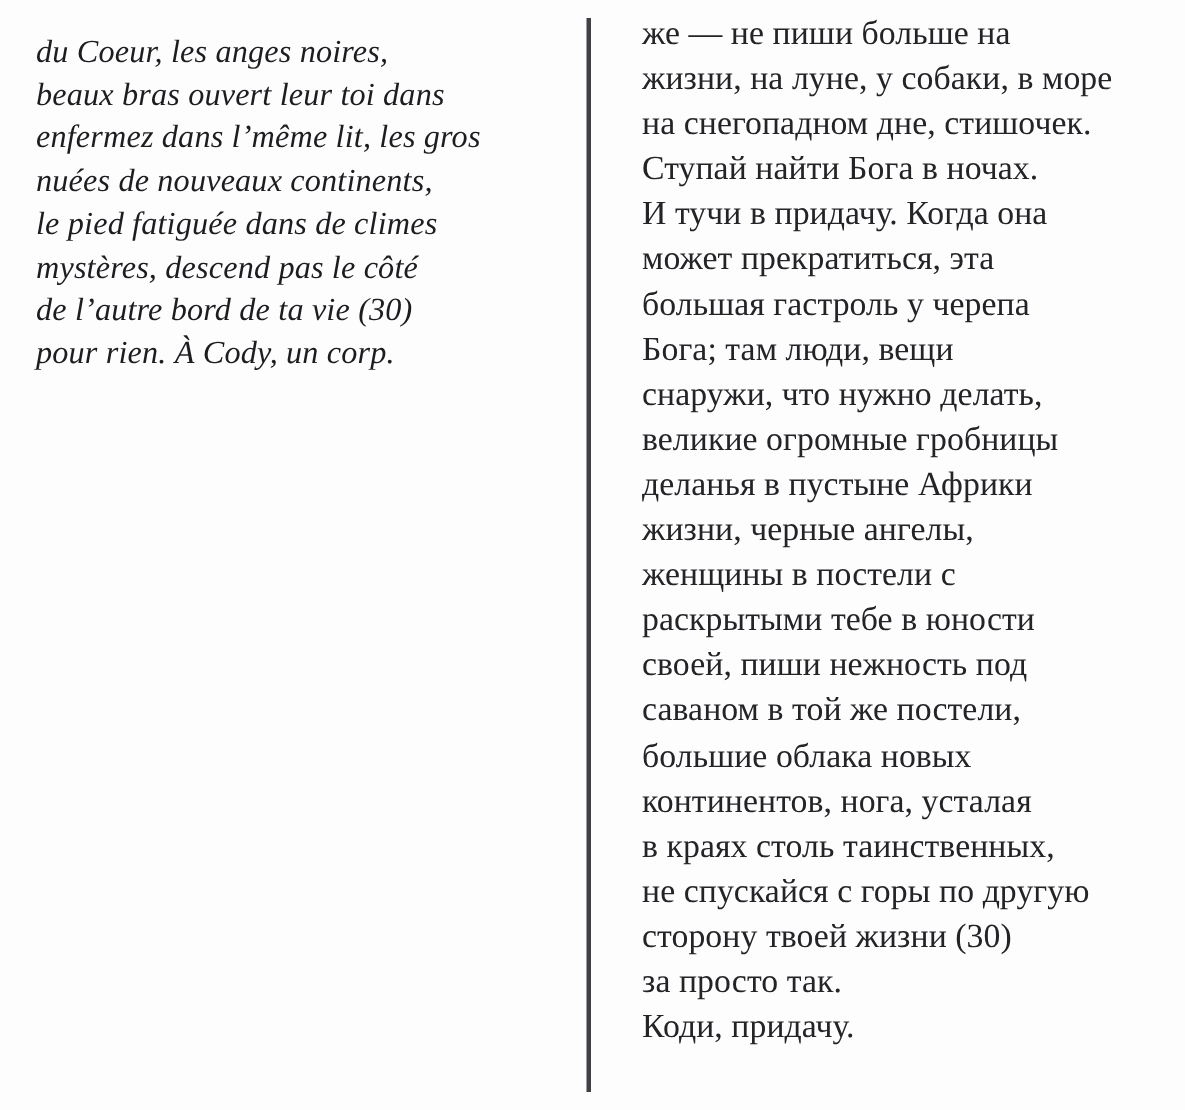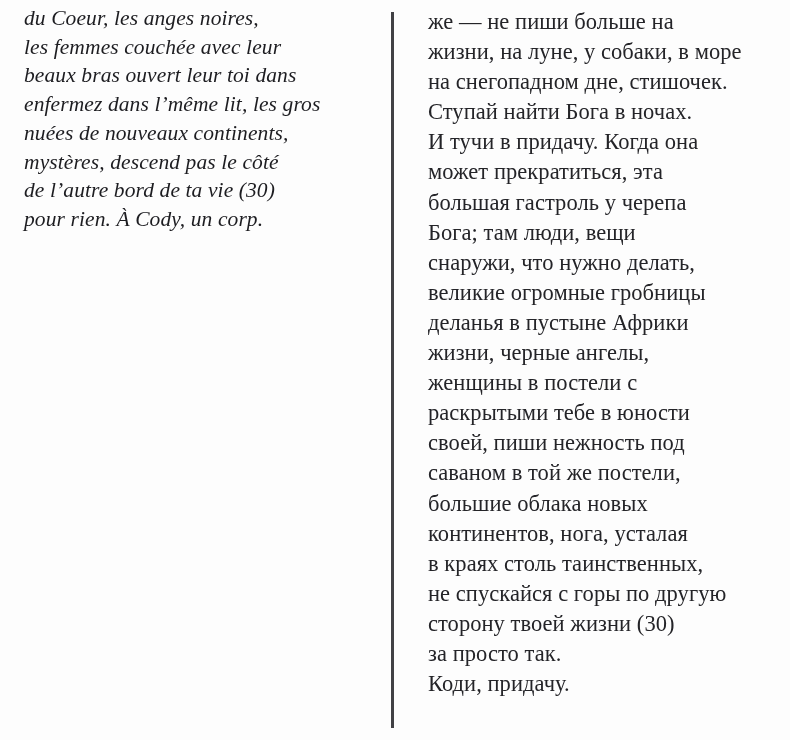--- a/index.html
+++ b/index.html
@@ -60,21 +60,21 @@
 
   
   .col-source .verse {
     font-style: italic;
     font-size: 21.5px;
     line-height: 28.7px;
     letter-spacing: 0.1px;
     color: #1d1d21;
   }
   .col-source .verse li:first-child {
-    padding-top: 4px;
+    padding-top: 20px;
   }
 
   
   .col-translation .verse {
     font-style: normal;
     font-size: 22.5px;
     line-height: 30.1px;
     letter-spacing: 0.05px;
     color: #242428;
   }
@@ -83,24 +83,24 @@
   }
 </style>
 </head>
 <body>
 
 <div class="page">
 
   <div class="col col-source">
     <ul class="verse">
       <li>du Coeur, les anges noires,</li>
-      <li>les femmes couchée avec leur</li>
       <li>beaux bras ouvert leur toi dans</li>
       <li>enfermez dans l’même lit, les gros</li>
       <li>nuées de nouveaux continents,</li>
+      <li>le pied fatiguée dans de climes</li>
       <li>mystères, descend pas le côté</li>
       <li>de l’autre bord de ta vie (30)</li>
       <li>pour rien. À Cody, un corp.</li>
     </ul>
   </div>
 
   <div class="column-rule"></div>
 
   <div class="col col-translation">
     <ul class="verse">

